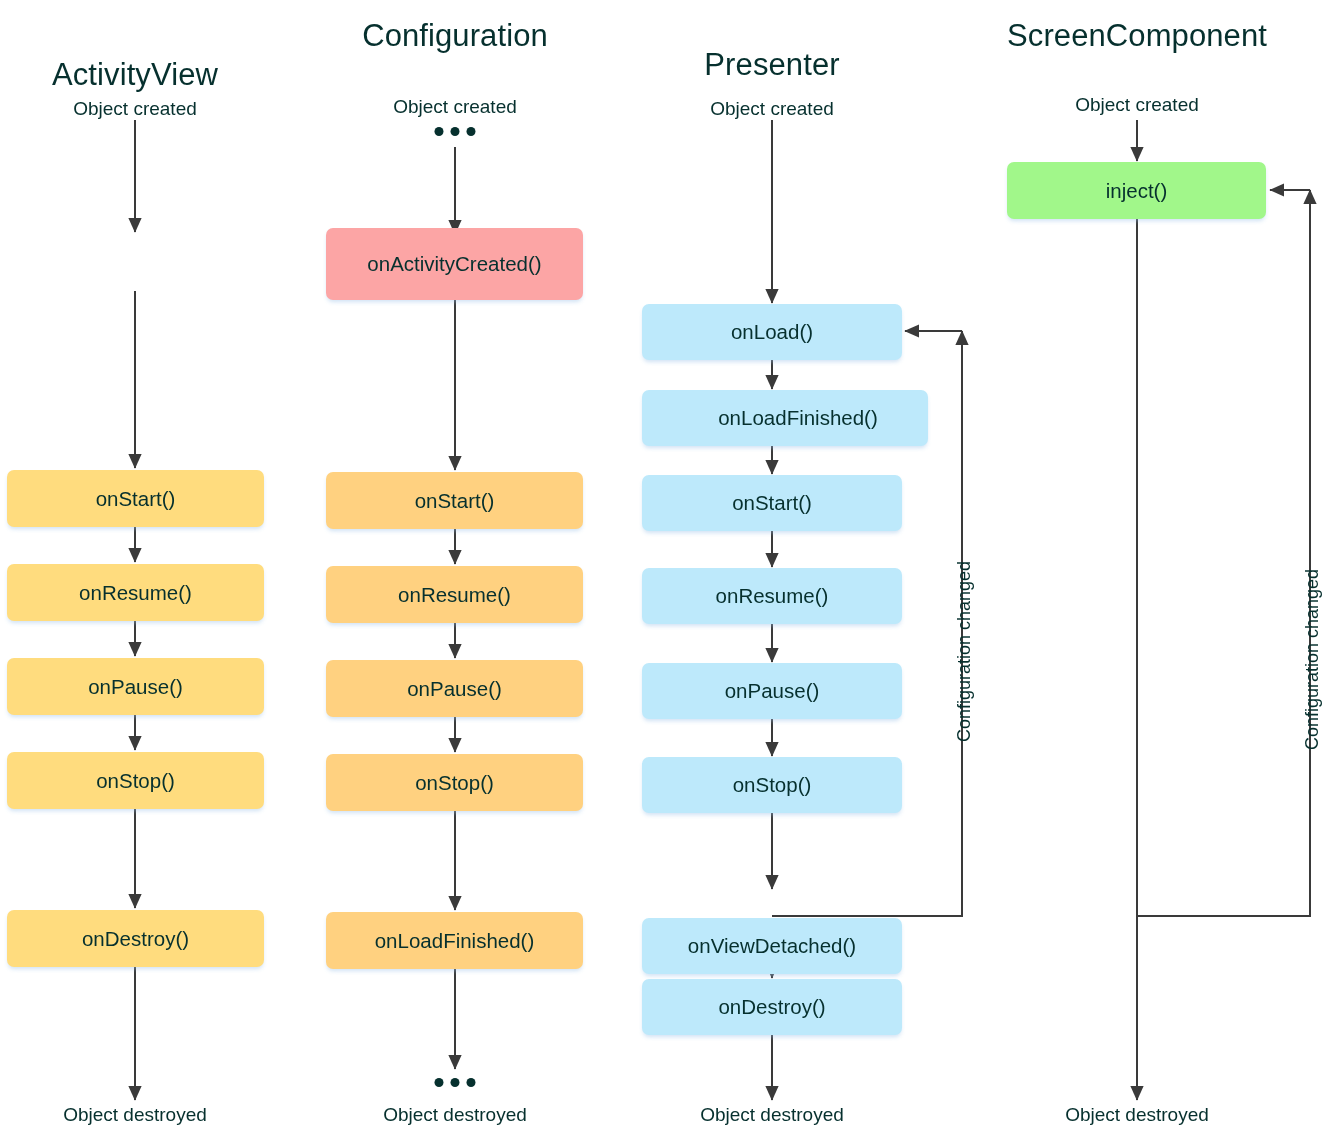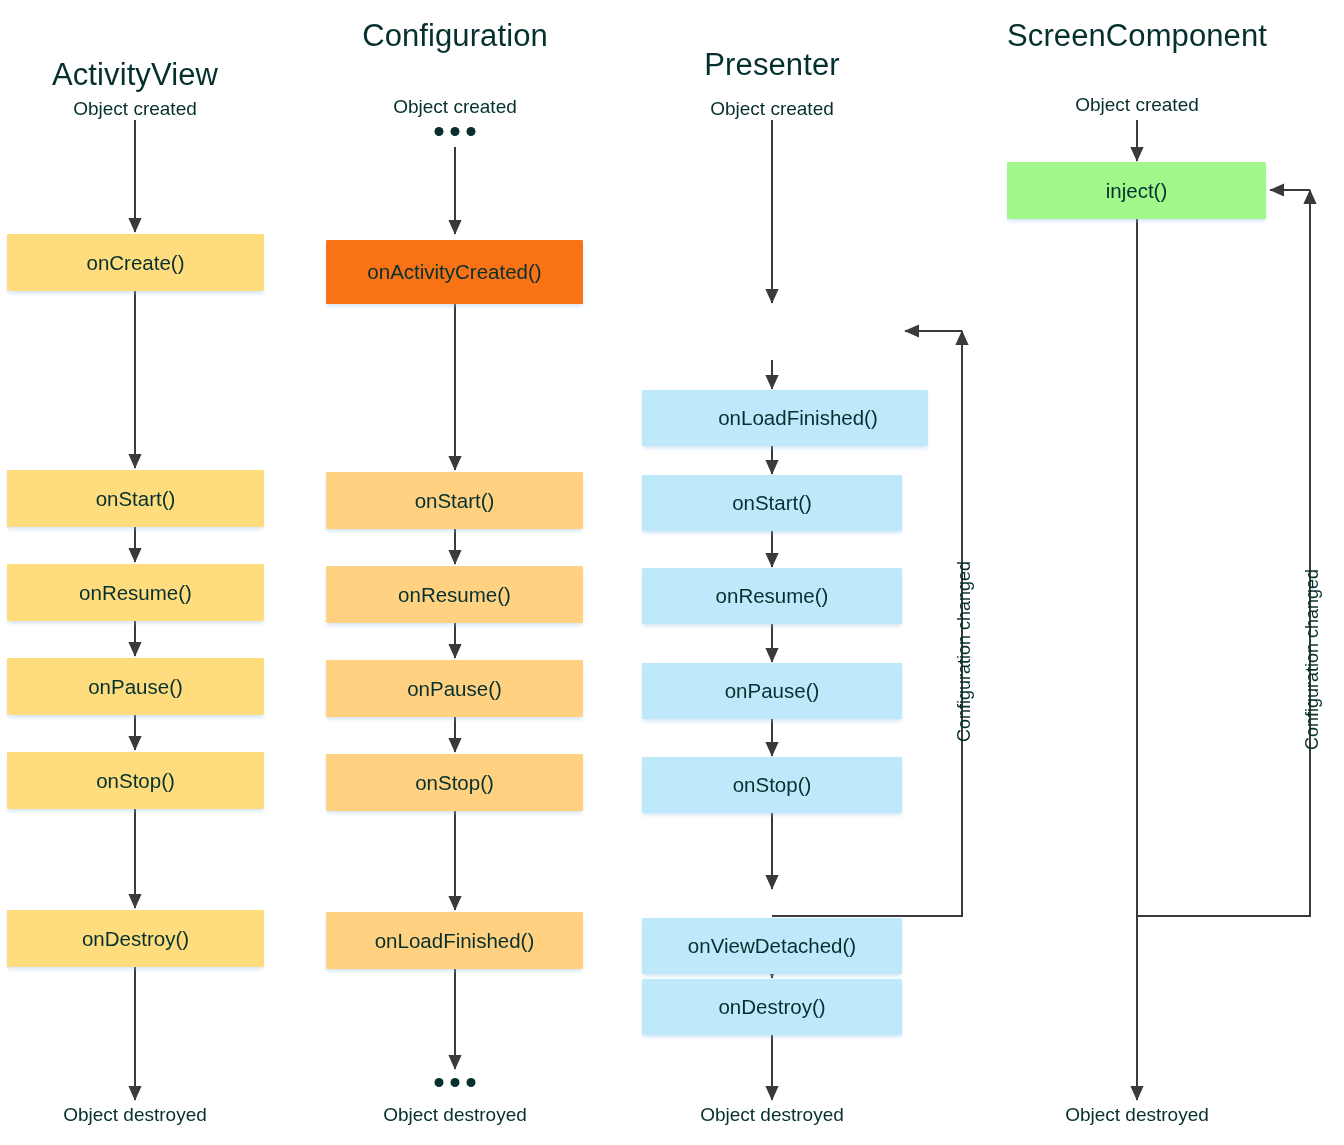--- a/index.html
+++ b/index.html
@@ -39,21 +39,21 @@
   .endpoint-label {
     position: absolute;
     color: #06302E;
     font-size: 19px;
     font-weight: 400;
     white-space: nowrap;
     transform: translateX(-50%);
   }
   .node {
     position: absolute;
-    border-radius: 1px;
+    border-radius: 7px;
     display: flex;
     align-items: center;
     justify-content: center;
     color: #06302E;
     font-size: 20.5px;
     font-weight: 400;
     white-space: nowrap;
     box-shadow: 0 3px 4px -1px rgba(150, 190, 230, 0.45);
   }
   .loop-label {
@@ -146,34 +146,34 @@
     <i></i>
       <i></i>
       <i></i>
   </div>
   <div class="ellipsis" style="left:455px; top:1078px;">
     <i></i>
       <i></i>
       <i></i>
   </div>
 
-  <div class="node" style="left:7px; top:234px; width:257px; height:57px; background:#FFDC7E;">onCreate()</div>
   <div class="node" style="left:7px; top:470px; width:257px; height:57px; background:#FFDC7E;">onStart()</div>
   <div class="node" style="left:7px; top:564px; width:257px; height:57px; background:#FFDC7E;">onResume()</div>
   <div class="node" style="left:7px; top:658px; width:257px; height:57px; background:#FFDC7E;">onPause()</div>
   <div class="node" style="left:7px; top:752px; width:257px; height:57px; background:#FFDC7E;">onStop()</div>
   <div class="node" style="left:7px; top:910px; width:257px; height:57px; background:#FFDC7E;">onDestroy()</div>
 
-  <div class="node" style="left:326px; top:240px; width:257px; height:64px; background:#f97316;">onActivityCreated()</div>
+  <div class="node" style="left:326px; top:228px; width:257px; height:72px; background:#fca5a5;">onActivityCreated()</div>
   <div class="node" style="left:326px; top:472px; width:257px; height:57px; background:#FFD180;">onStart()</div>
   <div class="node" style="left:326px; top:566px; width:257px; height:57px; background:#FFD180;">onResume()</div>
   <div class="node" style="left:326px; top:660px; width:257px; height:57px; background:#FFD180;">onPause()</div>
   <div class="node" style="left:326px; top:754px; width:257px; height:57px; background:#FFD180;">onStop()</div>
   <div class="node" style="left:326px; top:912px; width:257px; height:57px; background:#FFD180;">onLoadFinished()</div>
 
+  <div class="node" style="left:642px; top:304px; width:260px; height:56px; background:#BDE9FB;">onLoad()</div>
   <div class="node" style="left:642px; top:390px; width:260px; height:56px; background:#BDE9FB;padding-left:26px;">onLoadFinished()</div>
   <div class="node" style="left:642px; top:475px; width:260px; height:56px; background:#BDE9FB;">onStart()</div>
   <div class="node" style="left:642px; top:568px; width:260px; height:56px; background:#BDE9FB;">onResume()</div>
   <div class="node" style="left:642px; top:663px; width:260px; height:56px; background:#BDE9FB;">onPause()</div>
   <div class="node" style="left:642px; top:757px; width:260px; height:56px; background:#BDE9FB;">onStop()</div>
   <div class="node" style="left:642px; top:890px; width:260px; height:56px; background:#BDE9FB;margin-top:28px;">onViewDetached()</div>
   <div class="node" style="left:642px; top:979px; width:260px; height:56px; background:#BDE9FB;">onDestroy()</div>
 
   <div class="node" style="left:1007px; top:162px; width:259px; height:57px; background:#A1F78A;">inject()</div>
 

